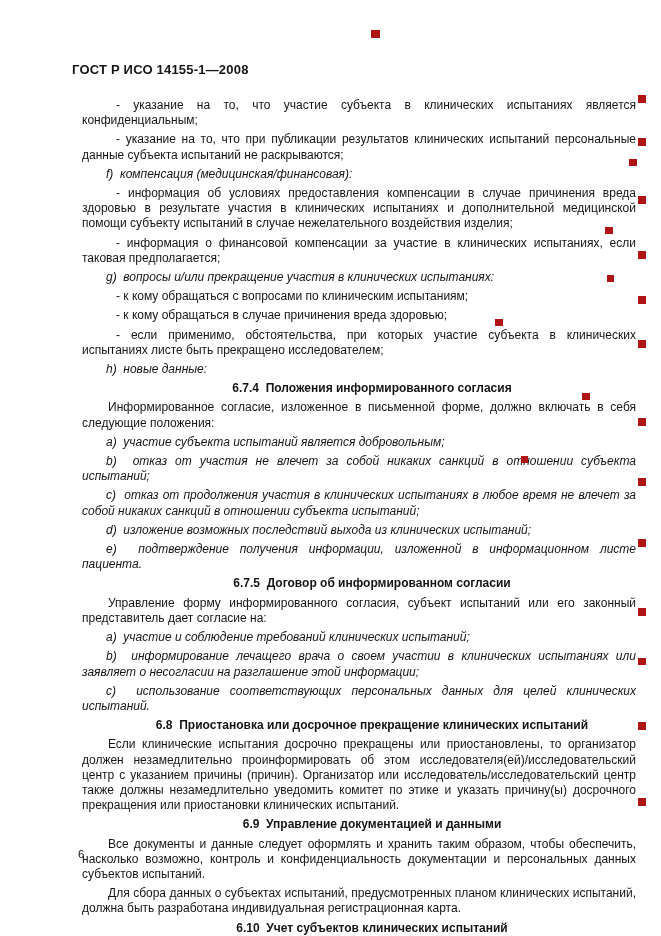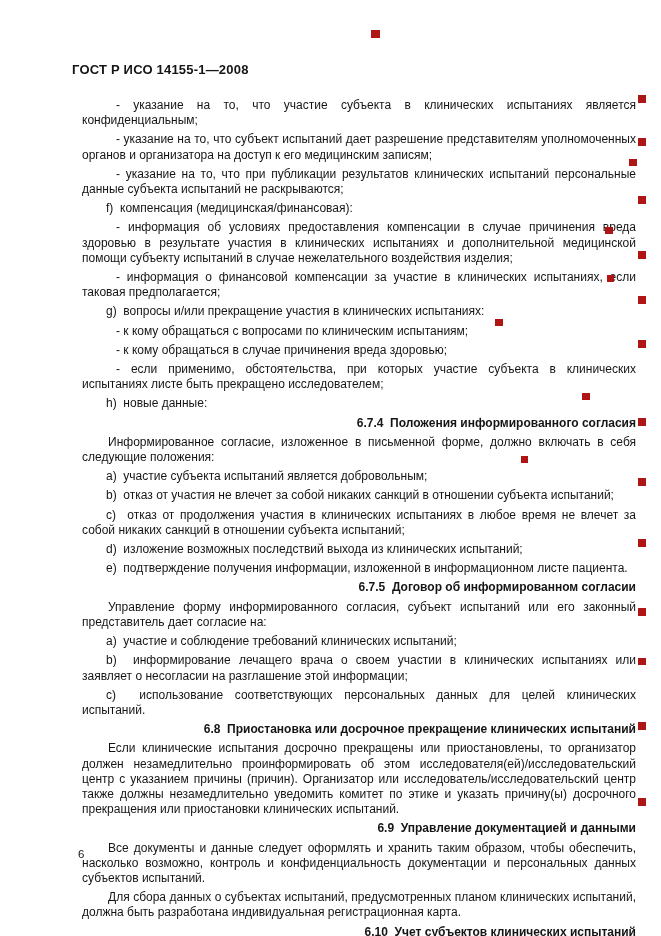--- a/index.html
+++ b/index.html
@@ -32,26 +32,26 @@
   }
   .doc-content p {
     margin: 4px;
     font-size: 12px;
     line-height: 15.2px;
     text-align: justify;
     hyphens: auto;
     -webkit-hyphens: auto;
   }
   .doc-content p.dash   { text-indent: 34px; }
-  .doc-content p.letter { text-indent: 24px; }
+  .doc-content p.letter { text-indent: 24px; font-style: italic; }
   .doc-content p.para   { text-indent: 26px; }
   .doc-content p.heading {
     font-weight: bold;
     text-indent: 26px;
-    text-align: right;
+    text-align: center;
     hyphens: none;
   }
   .doc-content p.note {
     font-size: 10.6px;
     line-height: 13.4px;
     text-indent: 26px;
     margin-top: 6px;
     margin-bottom: 6px;
   }
   .page-number {
@@ -63,21 +63,20 @@
   .marks-layer { position: absolute; left: 0; top: 0; width: 661px; height: 936px; pointer-events: none; }
   .protect-mark { position: absolute; }
 </style>
 </head>
 <body>
 
 <div class="doc-header">ГОСТ Р ИСО 14155-1—2008</div>
 
 <div class="doc-content" id="doc-content">
     <p class="dash">- указание на то, что участие субъекта в клинических испытаниях является конфиденциальным;</p>
-    <p class="dash">- указание на то, что субъект испытаний дает разрешение представителям уполномоченных органов и организатора на доступ к его медицинским записям;</p>
     <p class="dash">- указание на то, что при публикации результатов клинических испытаний персональные данные субъекта испытаний не раскрываются;</p>
     <p class="letter">f)&nbsp; компенсация (медицинская/финансовая):</p>
     <p class="dash">- информация об условиях предоставления компенсации в случае причинения вреда здоровью в результате участия в клинических испытаниях и дополнительной медицинской помощи субъекту испытаний в случае нежелательного воздействия изделия;</p>
     <p class="dash">- информация о финансовой компенсации за участие в клинических испытаниях, если таковая предполагается;</p>
     <p class="letter">g)&nbsp; вопросы и/или прекращение участия в клинических испытаниях:</p>
     <p class="dash">- к кому обращаться с вопросами по клиническим испытаниям;</p>
     <p class="dash">- к кому обращаться в случае причинения вреда здоровью;</p>
     <p class="dash">- если применимо, обстоятельства, при которых участие субъекта в клинических испытаниях листе быть прекращено исследователем;</p>
     <p class="letter">h)&nbsp; новые данные:</p>
     <p class="heading">6.7.4&nbsp; Положения информированного согласия</p>

